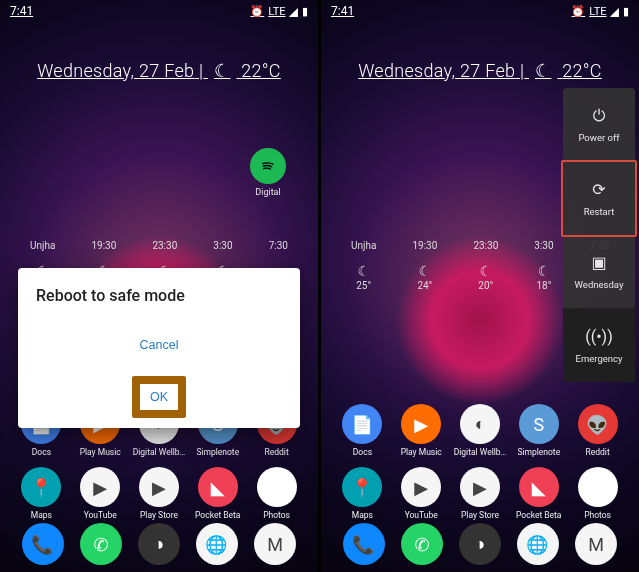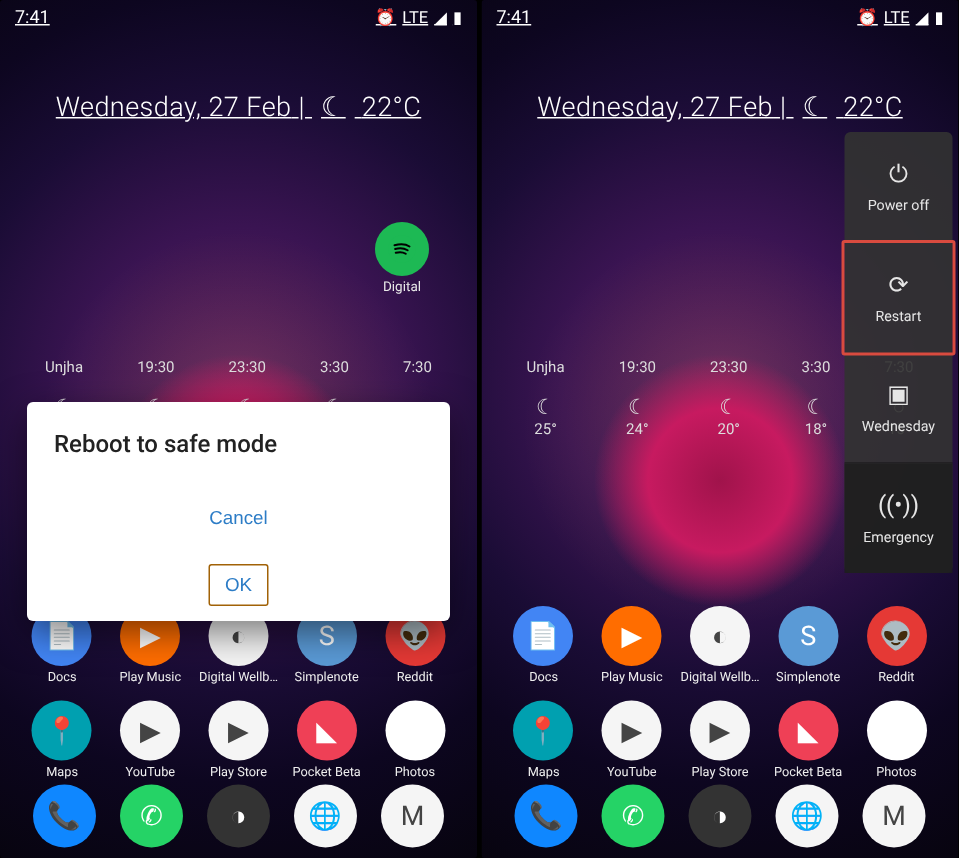--- a/index.html
+++ b/index.html
@@ -30,21 +30,21 @@
   .app-icon { width: 40px; height: 40px; border-radius: 50%; margin: 0 auto 3px; display: flex; align-items: center; justify-content: center; font-size: 18px; }
   .app-label { font-size: 8.5px; color: #eee; white-space: nowrap; }
 
   .dock { position: absolute; bottom: 4px; left: 0; right: 0; display: flex; justify-content: space-around; padding: 0 14px; }
   .dock .app-icon { width: 42px; height: 42px; }
   .dialog { position:absolute; left:18px; right:18px; top: 268px; background: #fff; border-radius: 4px; padding: 18px 18px 10px; box-shadow: 0 8px 24px rgba(0,0,0,0.5); }
   .dialog-title { font-size: 16px; font-weight: 500; color: #222; margin-bottom: 27px; }
   .dialog-msg { font-size: 12px; color: #555; line-height: 1.5; }
   .dialog-actions { display: flex; justify-content: flex-end; gap: 18px; margin-top: 16px; align-items: center; flex-direction: column;}
   .dialog-btn { color: #2c7cc6; font-size: 12.5px; font-weight: 500; background: none; border: none; padding: 6px 8px; cursor: pointer; }
-  .ok-highlight { border: 1px solid #a16207; padding: 2px; border-radius: 2px;}
+  .ok-highlight { border: 8px solid #a16207; padding: 2px; border-radius: 2px;}
   .ok-highlight .dialog-btn{ padding:4px 8px;}
 
   
   .power-menu { position: absolute; right: 4px; top: 88px; width: 72px; background: rgba(50,50,50,0.92); border-radius: 4px; padding: 0; display: flex; flex-direction: column; }
   .power-item { text-align: center; padding: 18px 4px; color: #e6e6e6; font-size: 9.5px; border-bottom: 1px solid rgba(0,0,0,0.3);}
   .power-item:last-child{border-bottom:none; background:rgba(30,30,30,0.9);}
   .power-item .picon { font-size: 16px; display: block; margin-bottom: 7px; }
   .restart-highlight { border: 2px solid #d94b3f; margin: -2px; border-radius:2px;}
 
   

